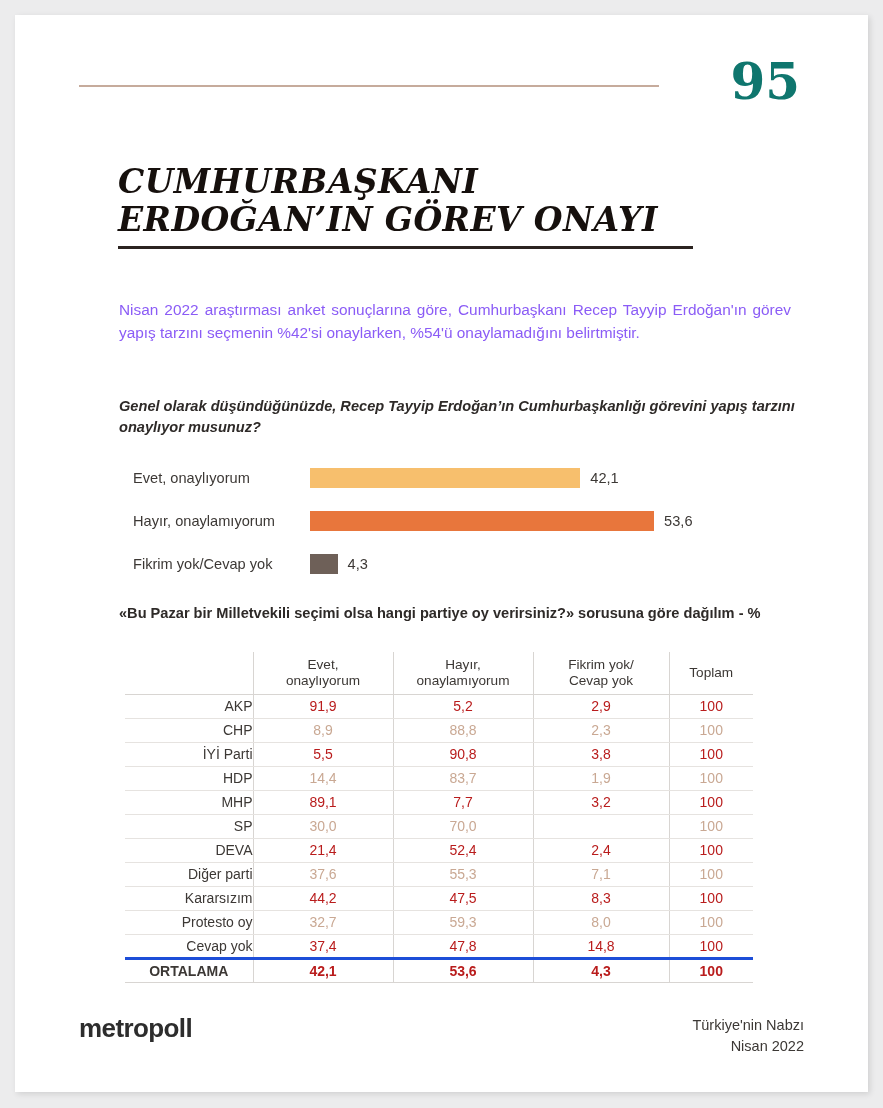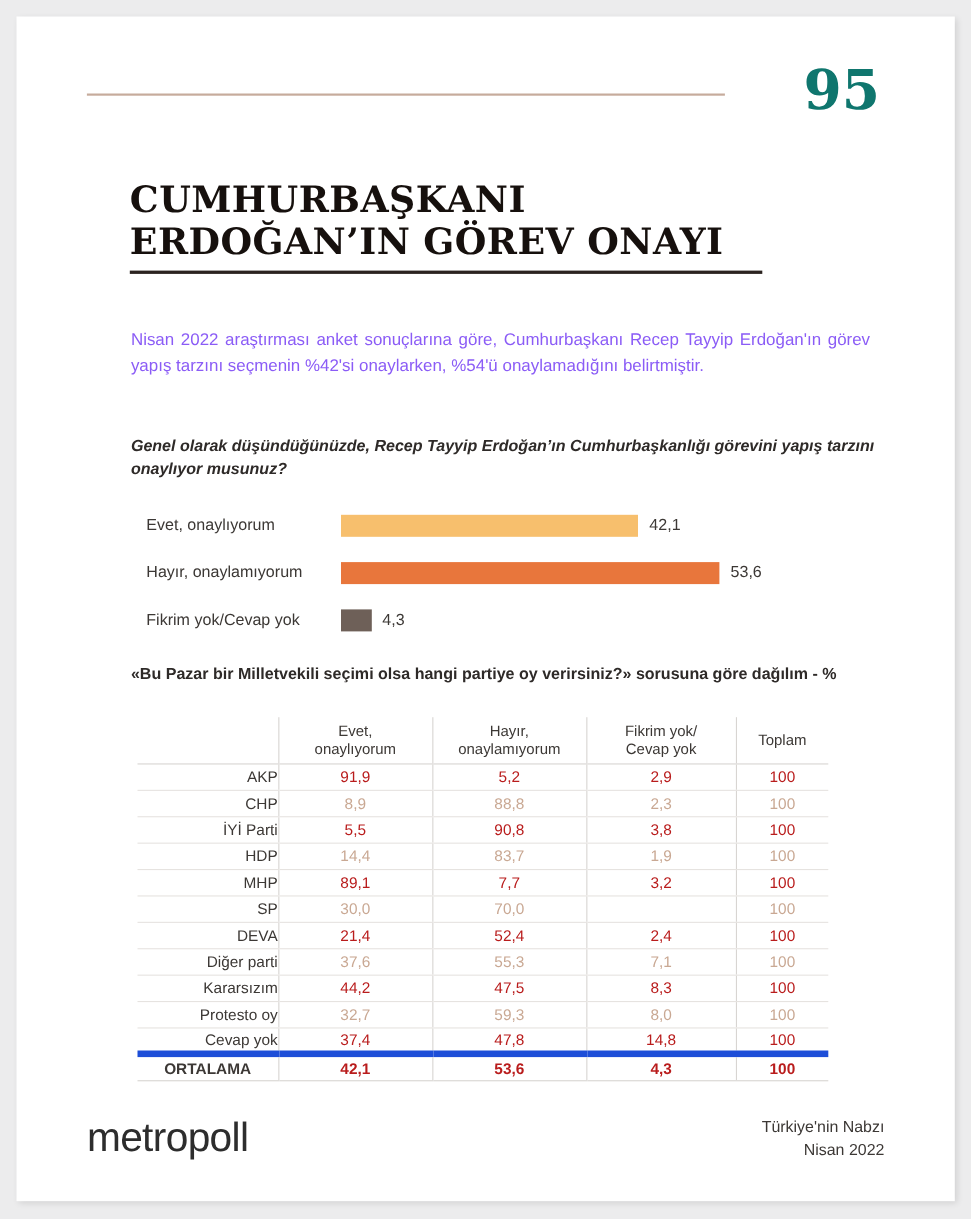--- a/index.html
+++ b/index.html
@@ -53,20 +53,21 @@
     width: 680px;
   }
   .title-line {
     font-family: "DejaVu Serif", "Liberation Serif", serif;
     font-weight: 700;
     font-size: 33px;
     line-height: 38px;
     color: #16100d;
     letter-spacing: 0.4px;
     white-space: nowrap;
+    font-style: italic;
   }
   #title-rule {
     margin-top: 7px;
     width: 575px;
     height: 3px;
     background: #2b2320;
   }
 
   
   #intro {
@@ -185,41 +186,41 @@
   #data-table tbody tr.alt td,
   #data-table tbody tr.alt td.rowlabel {
     color: #c9a893;
   }
   #data-table tbody tr.alt td.rowlabel {
     color: #3c3835;
   }
   #data-table tbody tr.total td {
     font-weight: 700;
     border-bottom: 1px solid #d8d5d2;
-    border-top: 6px solid #1d4ed8;
+    border-top: 3px solid #1d4ed8;
   }
   #data-table tbody tr.total td.rowlabel {
     text-align: center;
     padding-left: 0;
     font-weight: 700;
   }
 
   
   #footer {
     position: absolute;
     left: 0;
     top: 990px;
     width: 853px;
     height: 80px;
   }
   #logo {
     position: absolute;
     left: 64px; top: 8px;
-    font-size: 37px;
-    font-weight: 400;
+    font-size: 26px;
+    font-weight: 700;
     letter-spacing: -0.6px;
     color: #2d2d2d;
   }
   #footer-meta {
     position: absolute;
     right: 64px; top: 10px;
     text-align: right;
     font-size: 14.5px;
     line-height: 21px;
     color: #3c3835;

